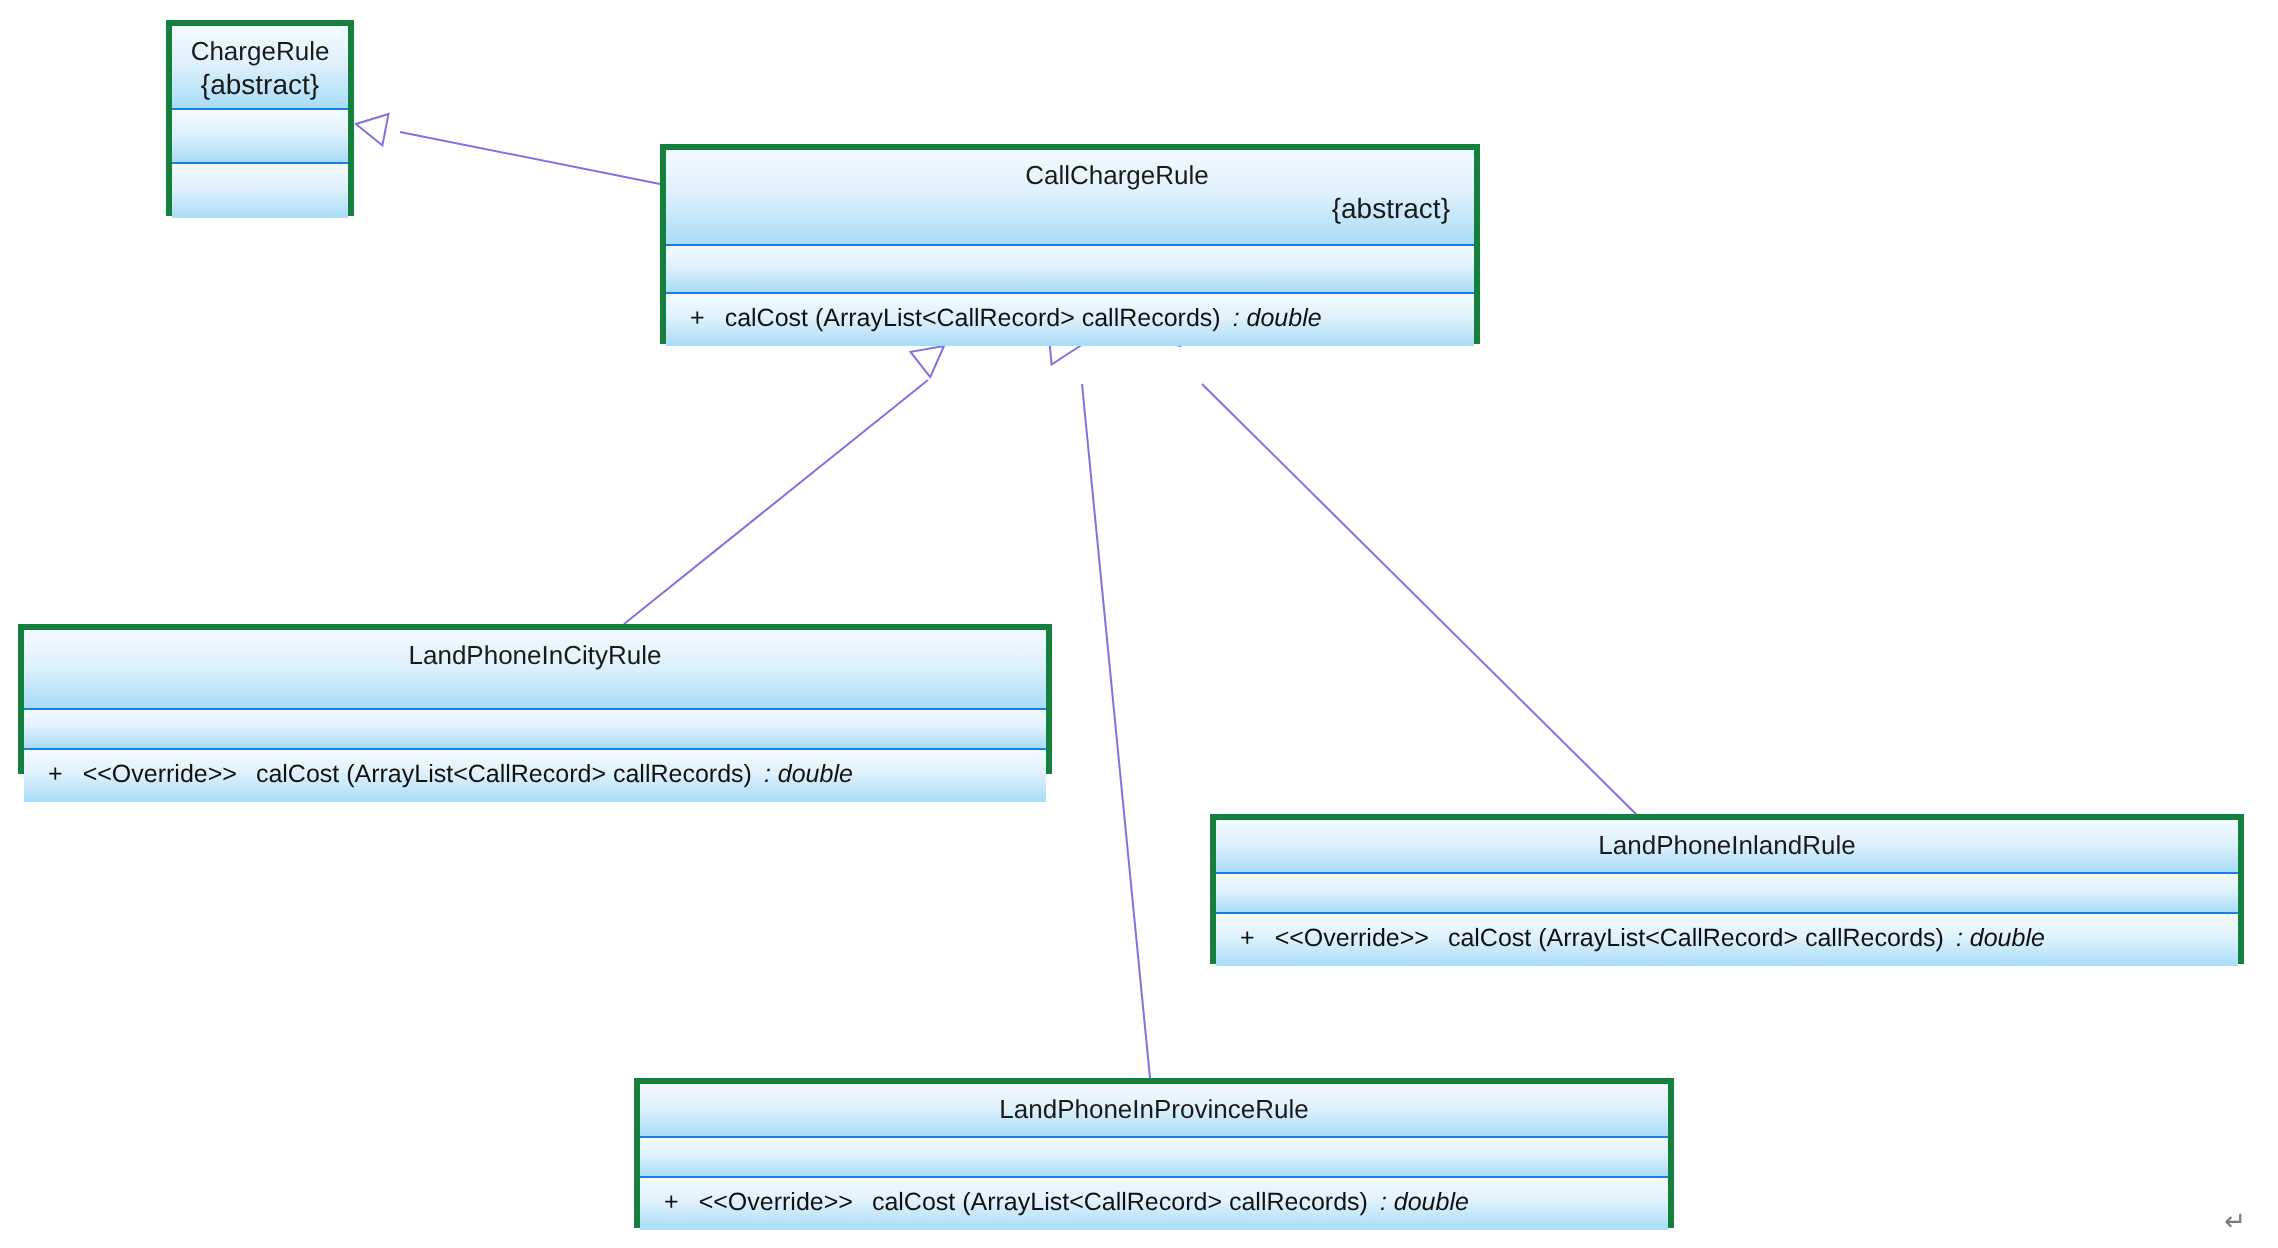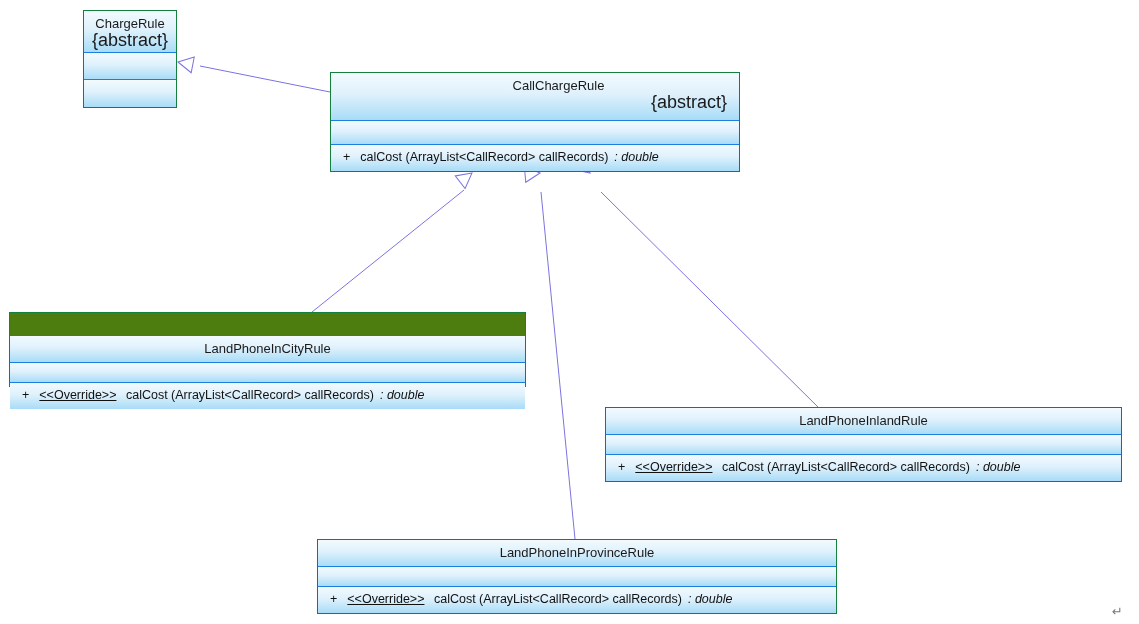--- a/index.html
+++ b/index.html
@@ -20,23 +20,23 @@
   #connector-layer {
     position: absolute;
     left: 0;
     top: 0;
     width: 1139px;
     height: 624px;
     pointer-events: none;
   }
   .uml-class {
     position: absolute;
-    border: 1px solid #15803d;
+    border: 3px solid #15803d;
     box-sizing: border-box;
-    background: #4d7c0f;
+    background: #0f766e;
   }
   .compartment {
     box-sizing: border-box;
     background: linear-gradient(to bottom, #f2fafe 0%, #dff1fc 45%, #a8dcf7 100%);
     border-bottom: 1px solid #1a7fe0;
     position: relative;
   }
   .compartment:last-child {
     border-bottom: none;
   }
@@ -48,39 +48,39 @@
   }
   .c-header .cls-name {
     display: block;
     text-align: center;
     line-height: 16px;
   }
   .c-header .abstract-tag {
     display: block;
     text-align: center;
     line-height: 16px;
-    font-size: 18px;
+    font-size: 14px;
   }
   .c-header .abstract-tag.right {
     text-align: right;
     padding-right: 12px;
   }
   .c-empty {
     height: 22px;
   }
   .c-ops {
     font-size: 12.5px;
     color: #111111;
     line-height: 24px;
     padding-left: 12px;
     white-space: nowrap;
     overflow: hidden;
   }
   .op-vis { margin-right: 10px; }
-  .op-stereo { margin-right: 6px; text-decoration: underline; }
+  .op-stereo { margin-right: 6px; }
   .op-sig { }
   .op-ret { margin-left: 6px; font-style: italic; }
   .return-mark {
     position: absolute;
     right: 16px;
     bottom: 6px;
     color: #7a7a7a;
     font-size: 13px;
     font-family: "DejaVu Sans", sans-serif;
     line-height: 1;
@@ -123,21 +123,21 @@
         <div class="compartment c-header" style="height: 48px; padding-left: 47px;">
           <span class="cls-name">CallChargeRule</span>
           <span class="abstract-tag right">{abstract}</span>
         </div>
         <div class="compartment c-empty" style="height: 24px;"></div>
         <div class="compartment c-ops" style="height: 26px;">
           <div><span class="op-vis">+</span><span class="op-sig">calCost (ArrayList&lt;CallRecord&gt; callRecords)</span><span class="op-ret">: double</span></div>
         </div>
       </div>
       <div class="uml-class" style="left: 9px; top: 312px; width: 517px; height: 75px;">
-        <div class="compartment c-header" style="height: 27px; margin-top: 23px;">
+        <div class="compartment c-header" style="height: 40px;">
           <span class="cls-name">LandPhoneInCityRule</span>
         </div>
         <div class="compartment c-empty" style="height: 20px;"></div>
         <div class="compartment c-ops" style="height: 26px;">
           <div><span class="op-vis">+</span><span class="op-stereo">&lt;&lt;Override&gt;&gt;</span> <span class="op-sig">calCost (ArrayList&lt;CallRecord&gt; callRecords)</span><span class="op-ret">: double</span></div>
         </div>
       </div>
       <div class="uml-class" style="left: 605px; top: 407px; width: 517px; height: 75px;">
         <div class="compartment c-header" style="height: 27px;">
           <span class="cls-name">LandPhoneInlandRule</span>

